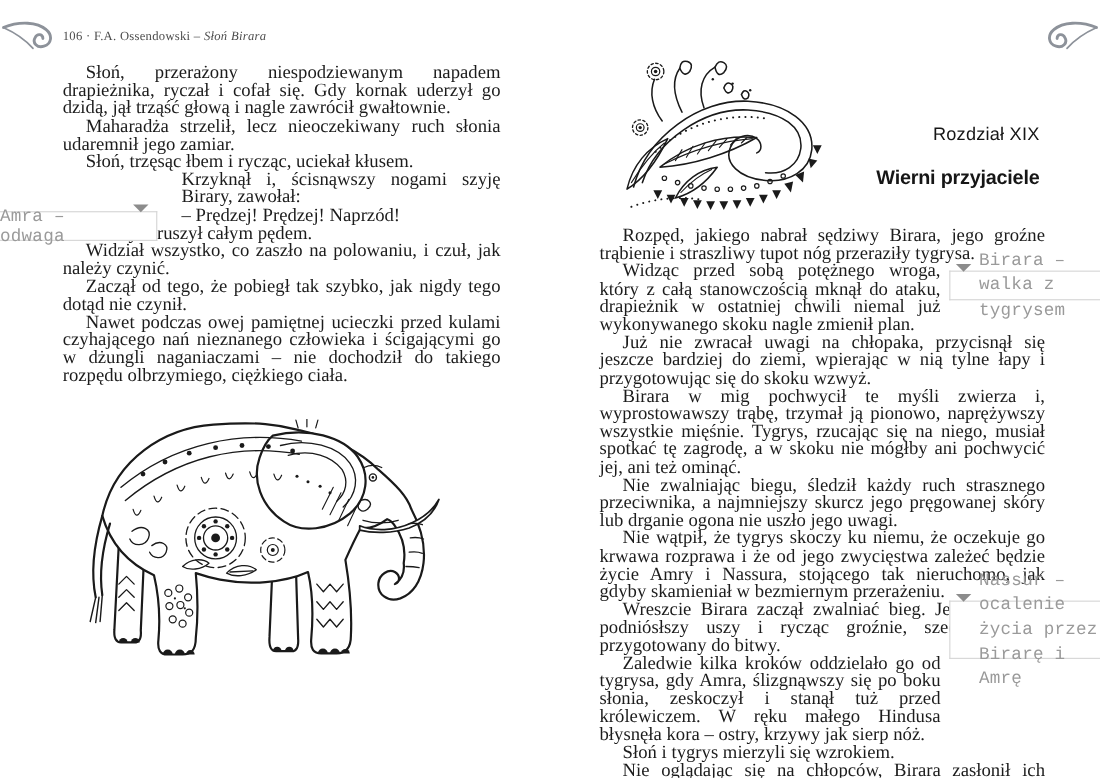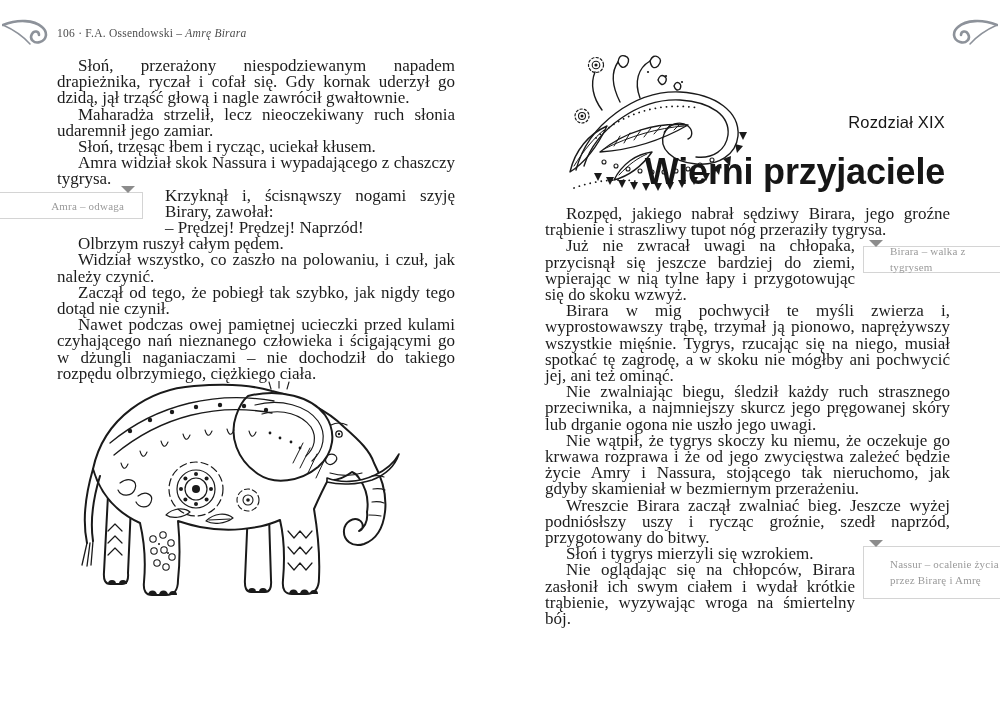--- a/index.html
+++ b/index.html
@@ -31,41 +31,41 @@
   .body-text p{margin:0;text-indent:21px;}
   .body-text p.no-indent{text-indent:0;}
 
   .note-spacer{display:block;}
   .spacer-left{float:left;width:108px;height:34px;}
   .spacer-right{float:right;width:95px;height:34px;}
   .spacer-right.tall{height:50px;}
 
   .margin-note{
     position:absolute;background:#fff;border:1px solid #d4d4d4;box-sizing:border-box;
-    font-family:Liberation Serif, serif;font-size:11px;color:#9a9a9a;
+    font-family:Liberation Mono, monospace;font-size:16px;color:#9a9a9a;
     display:flex;align-items:center;letter-spacing:.2px;
   }
   .note-left{left:0;top:192px;width:143px;height:27px;border-left:none;justify-content:flex-end;padding-right:18px;}
   .note-right{left:363px;width:137px;border-right:none;padding-left:26px;line-height:1.4;}
   .note-birara{top:246px;height:27px;}
   .note-nassur{top:546px;height:53px;}
   .note-triangle{
     position:absolute;top:-7px;width:0;height:0;
     border-left:7px solid transparent;border-right:7px solid transparent;
     border-top:7px solid #8c8c8c;
   }
   .note-left .note-triangle{right:7px;}
   .note-right .note-triangle{left:5px;}
 
   .chapter-head{
     position:absolute;top:113px;right:55px;text-align:right;color:#161616;
     font-family:Liberation Sans, sans-serif;
   }
   .chapter-label{font-size:16.5px;margin-bottom:19px;letter-spacing:.2px;}
-  .chapter-title{font-size:36px;font-weight:600;margin:0;letter-spacing:-.2px;}
+  .chapter-title{font-size:18px;font-weight:600;margin:0;letter-spacing:-.2px;}
 
   .elephant{position:absolute;left:78px;top:381px;width:340px;height:230px;}
   .paisley{position:absolute;left:62px;top:52px;width:200px;height:146px;}
 </style>
 </head>
 <body>
 
 <div class="spread">
 
   <svg class="corner corner-left" viewBox="0 0 50 32">
@@ -80,28 +80,27 @@
       <path d="M1,8 C 10,12 20,18 28,27" stroke-width="1.5"></path>
     </g>
   </svg>
 
   <section class="page page-left">
 
     <header class="running-head">
       <span>106</span>
       <span>·</span>
       <span>F.A. Ossendowski –</span>
-      <em>Amrę Birara</em>
+      <em>Słoń Birara</em>
     </header>
 
     <div class="body-text body-text-left">
       <p>Słoń, przerażony niespodziewanym napadem drapieżnika, ryczał i cofał się. Gdy kornak uderzył go dzidą, jął trząść głową i nagle zawrócił gwałtownie.</p>
       <p>Maharadża strzelił, lecz nieoczekiwany ruch słonia udaremnił jego zamiar.</p>
       <p>Słoń, trzęsąc łbem i rycząc, uciekał kłusem.</p>
-      <p>Amra widział skok Nassura i wypadającego z chaszczy tygrysa.</p>
       <p class="no-indent"><span class="note-spacer spacer-left"></span><span>Krzyknął i, ścisnąwszy nogami szyję Birary, zawołał:</span></p>
       <p class="no-indent">– Prędzej! Prędzej! Naprzód!</p>
       <p>Olbrzym ruszył całym pędem.</p>
       <p>Widział wszystko, co zaszło na polowaniu, i czuł, jak należy czynić.</p>
       <p>Zaczął od tego, że pobiegł tak szybko, jak nigdy tego dotąd nie czynił.</p>
       <p>Nawet podczas owej pamiętnej ucieczki przed kulami czyhającego nań nieznanego człowieka i ścigającymi go w dżungli naganiaczami – nie dochodził do takiego rozpędu olbrzymiego, ciężkiego ciała.</p>
     </div>
 
     <aside class="margin-note note-left">
       <span class="note-triangle"></span>
@@ -329,27 +328,27 @@
       </g>
     </svg>
 
     <div class="chapter-head">
       <div class="chapter-label">Rozdział XIX</div>
       <h1 class="chapter-title">Wierni przyjaciele</h1>
     </div>
 
     <div class="body-text body-text-right">
       <p>Rozpęd, jakiego nabrał sędziwy Birara, jego groźne trąbienie i straszliwy tupot nóg przeraziły tygrysa.</p>
-      <p><span class="note-spacer spacer-right"></span></p>
+      <p><span class="note-spacer spacer-right"></span><span>Widząc przed sobą potężnego wroga, który z całą stanowczością mknął do ataku, drapieżnik w ostatniej chwili niemal już wykonywanego skoku nagle zmienił plan.</span></p>
       <p>Już nie zwracał uwagi na chłopaka, przycisnął się jeszcze bardziej do ziemi, wpierając w nią tylne łapy i przygotowując się do skoku wzwyż.</p>
       <p>Birara w mig pochwycił te myśli zwierza i, wyprostowawszy trąbę, trzymał ją pionowo, naprężywszy wszystkie mięśnie. Tygrys, rzucając się na niego, musiał spotkać tę zagrodę, a w skoku nie mógłby ani pochwycić jej, ani też ominąć.</p>
       <p>Nie zwalniając biegu, śledził każdy ruch strasznego przeciwnika, a najmniejszy skurcz jego pręgowanej skóry lub drganie ogona nie uszło jego uwagi.</p>
       <p>Nie wątpił, że tygrys skoczy ku niemu, że oczekuje go krwawa rozprawa i że od jego zwycięstwa zależeć będzie życie Amry i Nassura, stojącego tak nieruchomo, jak gdyby skamieniał w bezmiernym przerażeniu.</p>
       <p>Wreszcie Birara zaczął zwalniać bieg. Jeszcze wyżej podniósłszy uszy i rycząc groźnie, szedł naprzód, przygotowany do bitwy.</p>
-      <p><span class="note-spacer spacer-right tall"></span></p>
+      <p><span class="note-spacer spacer-right tall"></span><span>Zaledwie kilka kroków oddzielało go od tygrysa, gdy Amra, ślizgnąwszy się po boku słonia, zeskoczył i stanął tuż przed królewiczem. W ręku małego Hindusa błysnęła kora – ostry, krzywy jak sierp nóż.</span></p>
       <p>Słoń i tygrys mierzyli się wzrokiem.</p>
       <p>Nie oglądając się na chłopców, Birara zasłonił ich swym ciałem i wydał krótkie trąbienie, wyzywając wroga na śmiertelny bój.</p>
     </div>
 
     <aside class="margin-note note-right note-birara">
       <span class="note-triangle"></span>
       <span class="note-text">Birara – walka z tygrysem</span>
     </aside>
 
     <aside class="margin-note note-right note-nassur">

